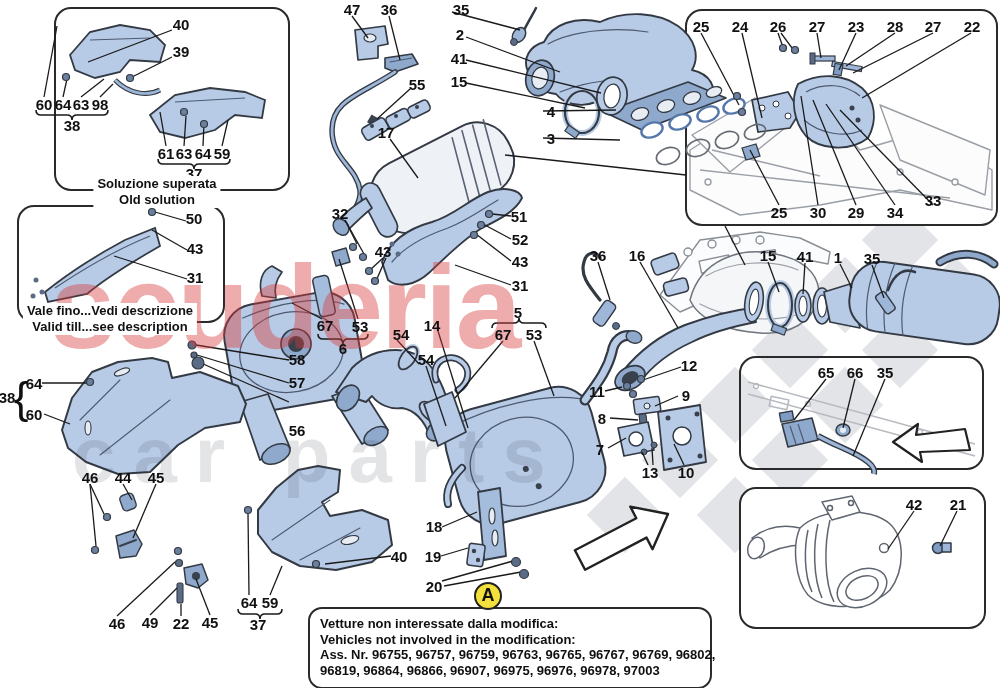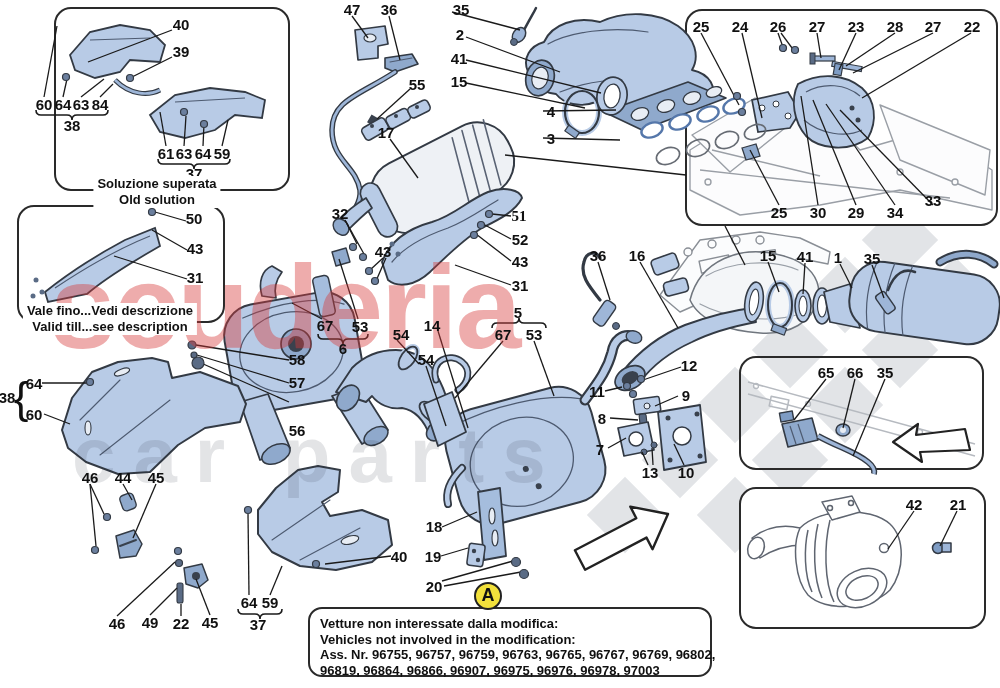--- a/index.html
+++ b/index.html
@@ -9,21 +9,21 @@
   .wm-red{position:absolute;left:50px;top:248px;font-size:118px;font-weight:700;
           letter-spacing:-2px;color:rgba(214,58,58,0.42);white-space:nowrap;line-height:1;
           pointer-events:none;}
   .wm-gray{position:absolute;left:72px;top:368px;font-size:78px;font-weight:700;
           letter-spacing:18px;color:rgba(40,45,60,0.13);white-space:nowrap;line-height:1;
           pointer-events:none;margin-top:48px;}
   .callout{position:absolute;transform:translate(-50%,-50%);font-size:15px;font-weight:700;
           color:#101010;white-space:nowrap;line-height:1;}
   .caption{position:absolute;transform:translateX(-50%);text-align:center;font-size:13px;
           font-weight:700;color:#101010;line-height:16px;background:#fff;padding:0 4px;white-space:nowrap;}
-  .notebox{position:absolute;left:308px;top:607px;width:404px;height:70px;border:2px solid #2a2a2a;
+  .notebox{position:absolute;left:308px;top:607px;width:404px;height:82px;border:2px solid #2a2a2a;
           border-radius:14px;background:#fff;box-sizing:border-box;padding:7px 0 0 10px;}
   .notebox div{font-size:13px;font-weight:700;color:#101010;line-height:15.5px;white-space:nowrap;}
   .badge{position:absolute;left:474px;top:582px;width:28px;height:28px;border:2.5px solid #222;
           border-radius:50%;background:#f2e13c;box-sizing:border-box;text-align:center;
           font-size:18px;font-weight:700;line-height:23px;color:#111;}
 </style>
 </head>
 <body>
 
 <div id="canvas">
@@ -465,21 +465,21 @@
 
 <div class="wm-gray">car parts</div>
 <div class="wm-red">scuderia</div>
 
 <div id="callout-layer">
       <span class="callout" style="left: 181px; top: 24px;">40</span>
       <span class="callout" style="left: 181px; top: 51px;">39</span>
       <span class="callout" style="left: 44px; top: 104px;">60</span>
       <span class="callout" style="left: 63px; top: 104px;">64</span>
       <span class="callout" style="left: 81px; top: 104px;">63</span>
-      <span class="callout" style="left: 100px; top: 104px;">84</span>
+      <span class="callout" style="left: 100px; top: 104px;">98</span>
       <span class="callout" style="left: 72px; top: 125px;">38</span>
       <span class="callout" style="left: 166px; top: 153px;">61</span>
       <span class="callout" style="left: 184px; top: 153px;">63</span>
       <span class="callout" style="left: 203px; top: 153px;">64</span>
       <span class="callout" style="left: 222px; top: 153px;">59</span>
       <span class="callout" style="left: 194px; top: 173px;">37</span>
       <span class="callout" style="left: 194px; top: 218px;">50</span>
       <span class="callout" style="left: 195px; top: 248px;">43</span>
       <span class="callout" style="left: 195px; top: 277px;">31</span>
       <span class="callout" style="left: 352px; top: 9px;">47</span>
@@ -487,21 +487,21 @@
       <span class="callout" style="left: 461px; top: 9px;">35</span>
       <span class="callout" style="left: 460px; top: 34px;">2</span>
       <span class="callout" style="left: 459px; top: 58px;">41</span>
       <span class="callout" style="left: 459px; top: 81px;">15</span>
       <span class="callout" style="left: 417px; top: 84px;">55</span>
       <span class="callout" style="left: 386px; top: 132px;">17</span>
       <span class="callout" style="left: 551px; top: 111px;">4</span>
       <span class="callout" style="left: 551px; top: 138px;">3</span>
       <span class="callout" style="left: 340px; top: 213px;">32</span>
       <span class="callout" style="left: 383px; top: 251px;">43</span>
-      <span class="callout" style="left: 519px; top: 216px; font-family: Liberation Serif, serif;">51</span>
+      <span class="callout" style="left: 519px; top: 216px;">51</span>
       <span class="callout" style="left: 520px; top: 239px;">52</span>
       <span class="callout" style="left: 520px; top: 261px;">43</span>
       <span class="callout" style="left: 520px; top: 285px;">31</span>
       <span class="callout" style="left: 325px; top: 325px;">67</span>
       <span class="callout" style="left: 360px; top: 326px;">53</span>
       <span class="callout" style="left: 343px; top: 348px;">6</span>
       <span class="callout" style="left: 297px; top: 359px;">58</span>
       <span class="callout" style="left: 297px; top: 382px;">57</span>
       <span class="callout" style="left: 297px; top: 402px; margin-top: 28px;">56</span>
       <span class="callout" style="left: 401px; top: 334px;">54</span>

